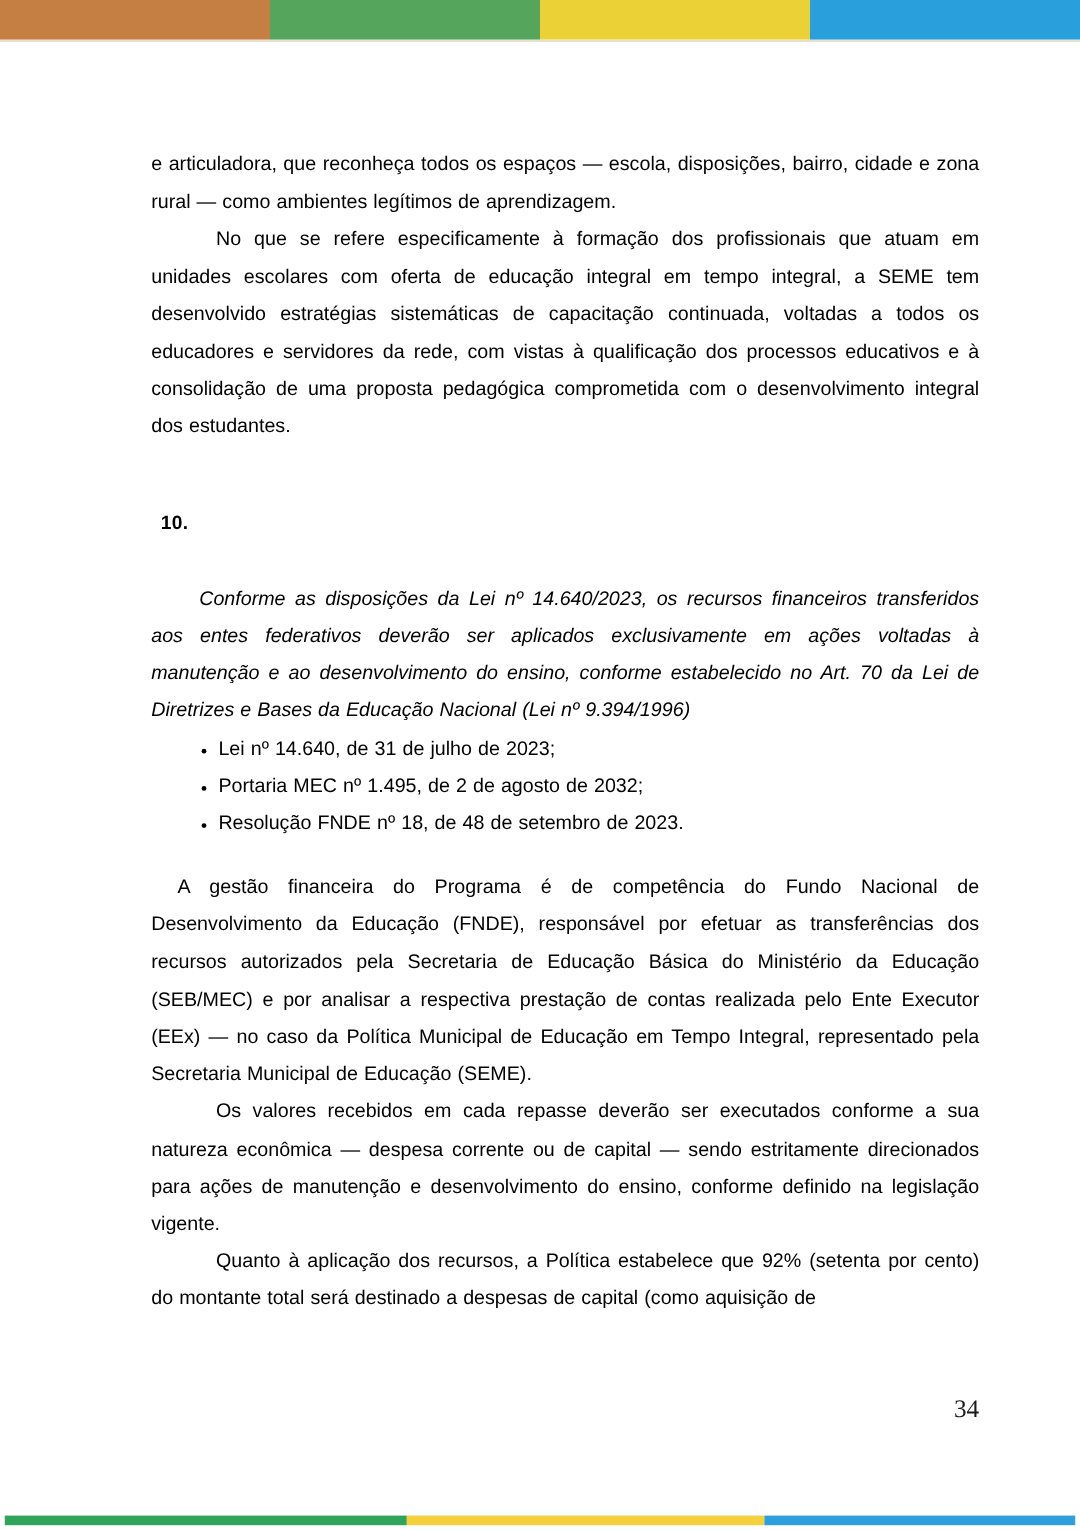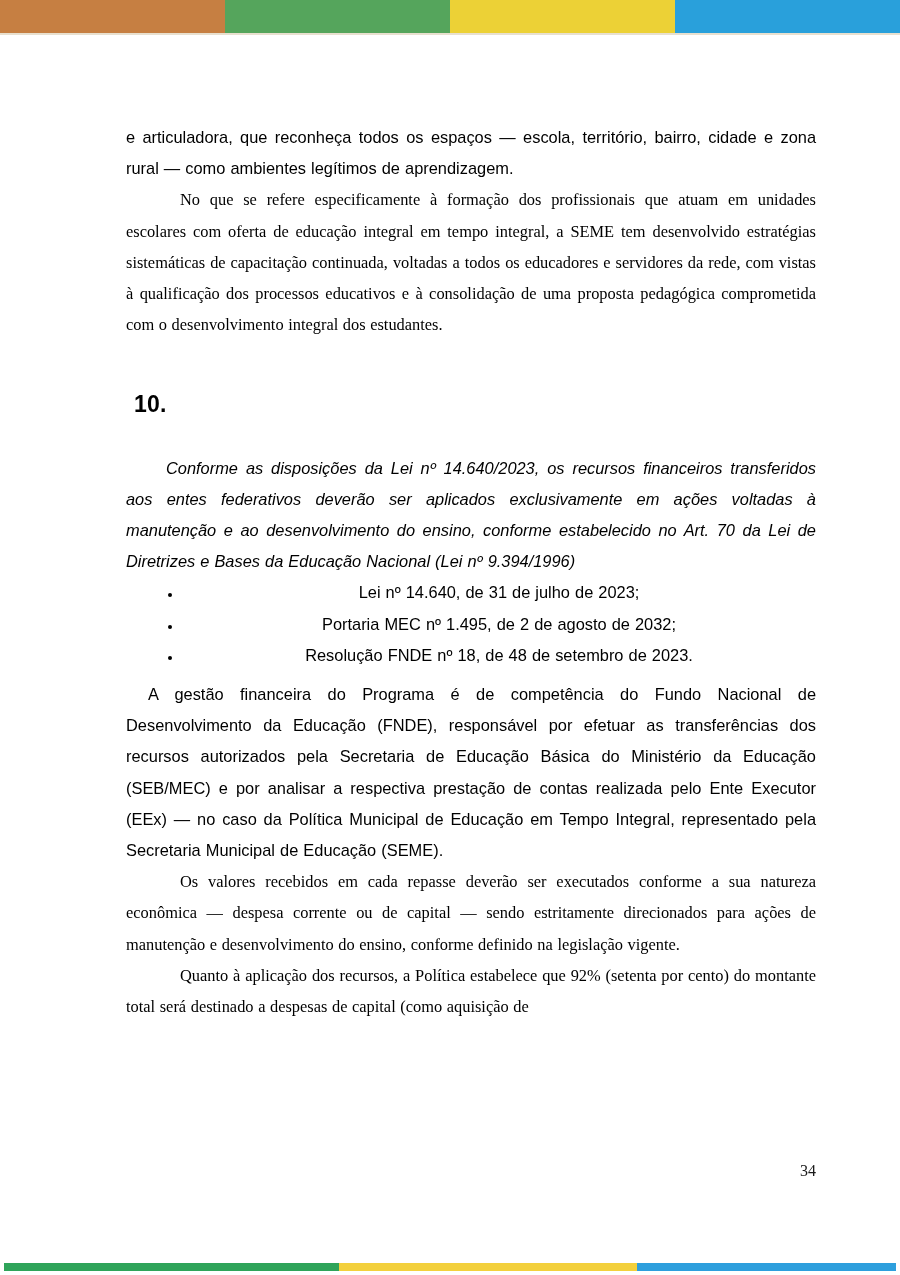--- a/index.html
+++ b/index.html
@@ -11,57 +11,57 @@
     position:absolute;top:0;left:0;right:0;height:33px;display:flex;
     box-shadow:0 2px 0 rgba(213,198,168,0.55);
   }
   .topbar .seg{flex:1 1 25%;height:100%;}
   .content{
     position:absolute;left:126px;top:122px;width:690px;
     font-size:16.4px;line-height:31.2px;text-align:justify;
     word-spacing:0.5px;
   }
   p{margin:0;}
-  .ind{text-indent:54px;font-family:Liberation Serif, serif;}
+  .ind{text-indent:54px;}
   .ind-md{text-indent:40px;font-style:italic;}
   .ind-sm{text-indent:22px;}
   .heading{
-    margin:49px 0 32px 8px;font-size:23px;font-weight:bold;
+    margin:49px 0 32px 8px;font-size:16px;font-weight:bold;
     display:flex;align-items:baseline;gap:7px;text-align:left;
     letter-spacing:0.2px;
   }
   ul.norm-list{
-    margin:0;padding-left:56px;text-align:center;list-style:disc outside;
+    margin:0;padding-left:56px;text-align:left;list-style:disc outside;
   }
   ul.norm-list li{line-height:31.2px;}
   ul.norm-list li::marker{font-size:0.72em;}
-  .gap-top{margin-top:8px;}
+  .gap-top{margin-top:22px;}
   .page-number{
     position:absolute;right:84px;top:1162px;
-    font-family:"Liberation Serif",serif;font-size:16px;color:#1a1a1a;
+    font-family:"Liberation Serif",serif;font-size:21px;color:#1a1a1a;
   }
   .bottombar{
     position:absolute;left:4px;right:4px;bottom:4px;height:8px;display:flex;
   }
   .bottombar .seg1{width:37.5%;}
   .bottombar .seg2{width:33.5%;}
   .bottombar .seg3{width:29%;}
 </style>
 </head>
 <body>
 
 <div class="topbar">
   <div class="seg" style="background-color: rgb(198, 127, 66);"></div>
   <div class="seg" style="background-color: rgb(85, 165, 92);"></div>
   <div class="seg" style="background-color: rgb(236, 209, 54);"></div>
   <div class="seg" style="background-color: rgb(41, 160, 219);"></div>
 </div>
 
 <div class="content">
-  <p>e articuladora, que reconheça todos os espaços — escola, território, bairro, cidade e zona rural — como ambientes legítimos de aprendizagem.</p>
+  <p>e articuladora, que reconheça todos os espaços — escola, disposições, bairro, cidade e zona rural — como ambientes legítimos de aprendizagem.</p>
   <p class="ind">No que se refere especificamente à formação dos profissionais que atuam em unidades escolares com oferta de educação integral em tempo integral, a SEME tem desenvolvido estratégias sistemáticas de capacitação continuada, voltadas a todos os educadores e servidores da rede, com vistas à qualificação dos processos educativos e à consolidação de uma proposta pedagógica comprometida com o desenvolvimento integral dos estudantes.</p>
 
   <h1 class="heading">
     <span>10.</span>
   </h1>
 
   <p class="ind-md">Conforme as disposições da Lei nº 14.640/2023, os recursos financeiros transferidos aos entes federativos deverão ser aplicados exclusivamente em ações voltadas à manutenção e ao desenvolvimento do ensino, conforme estabelecido no Art. 70 da Lei de Diretrizes e Bases da Educação Nacional (Lei nº 9.394/1996)</p>
 
   <ul class="norm-list">
     <li>Lei nº 14.640, de 31 de julho de 2023;</li>

